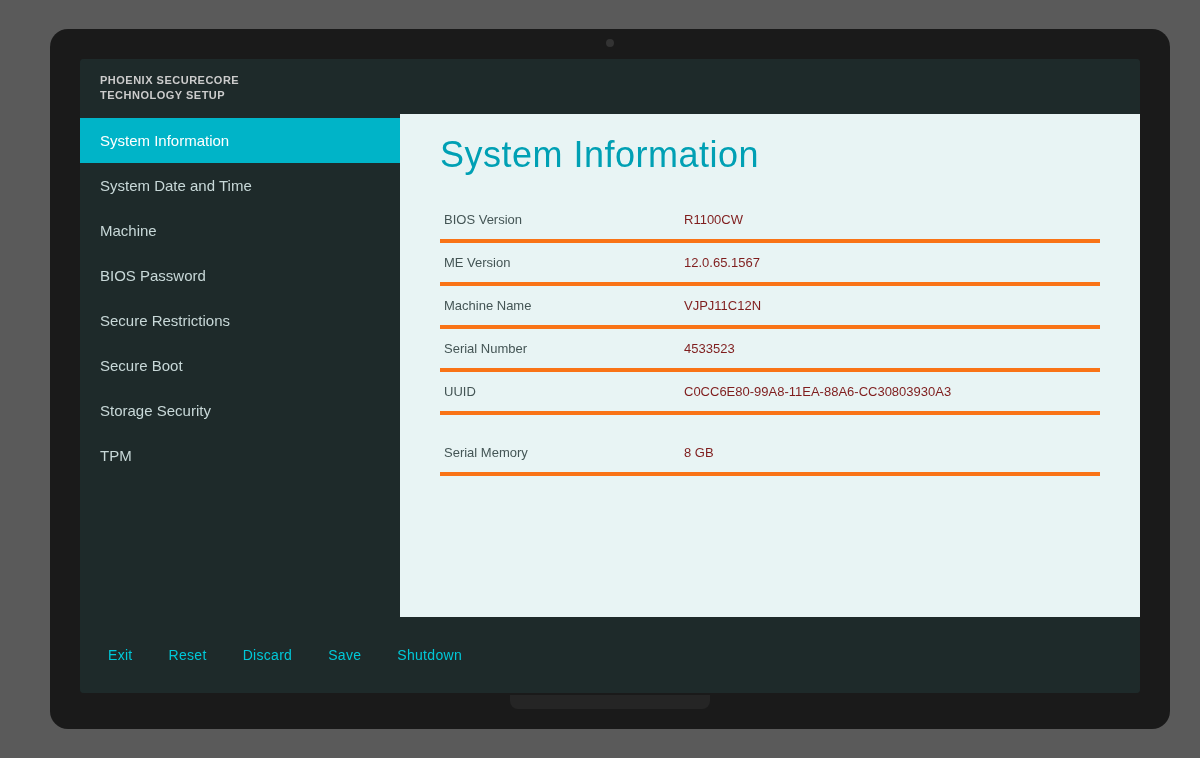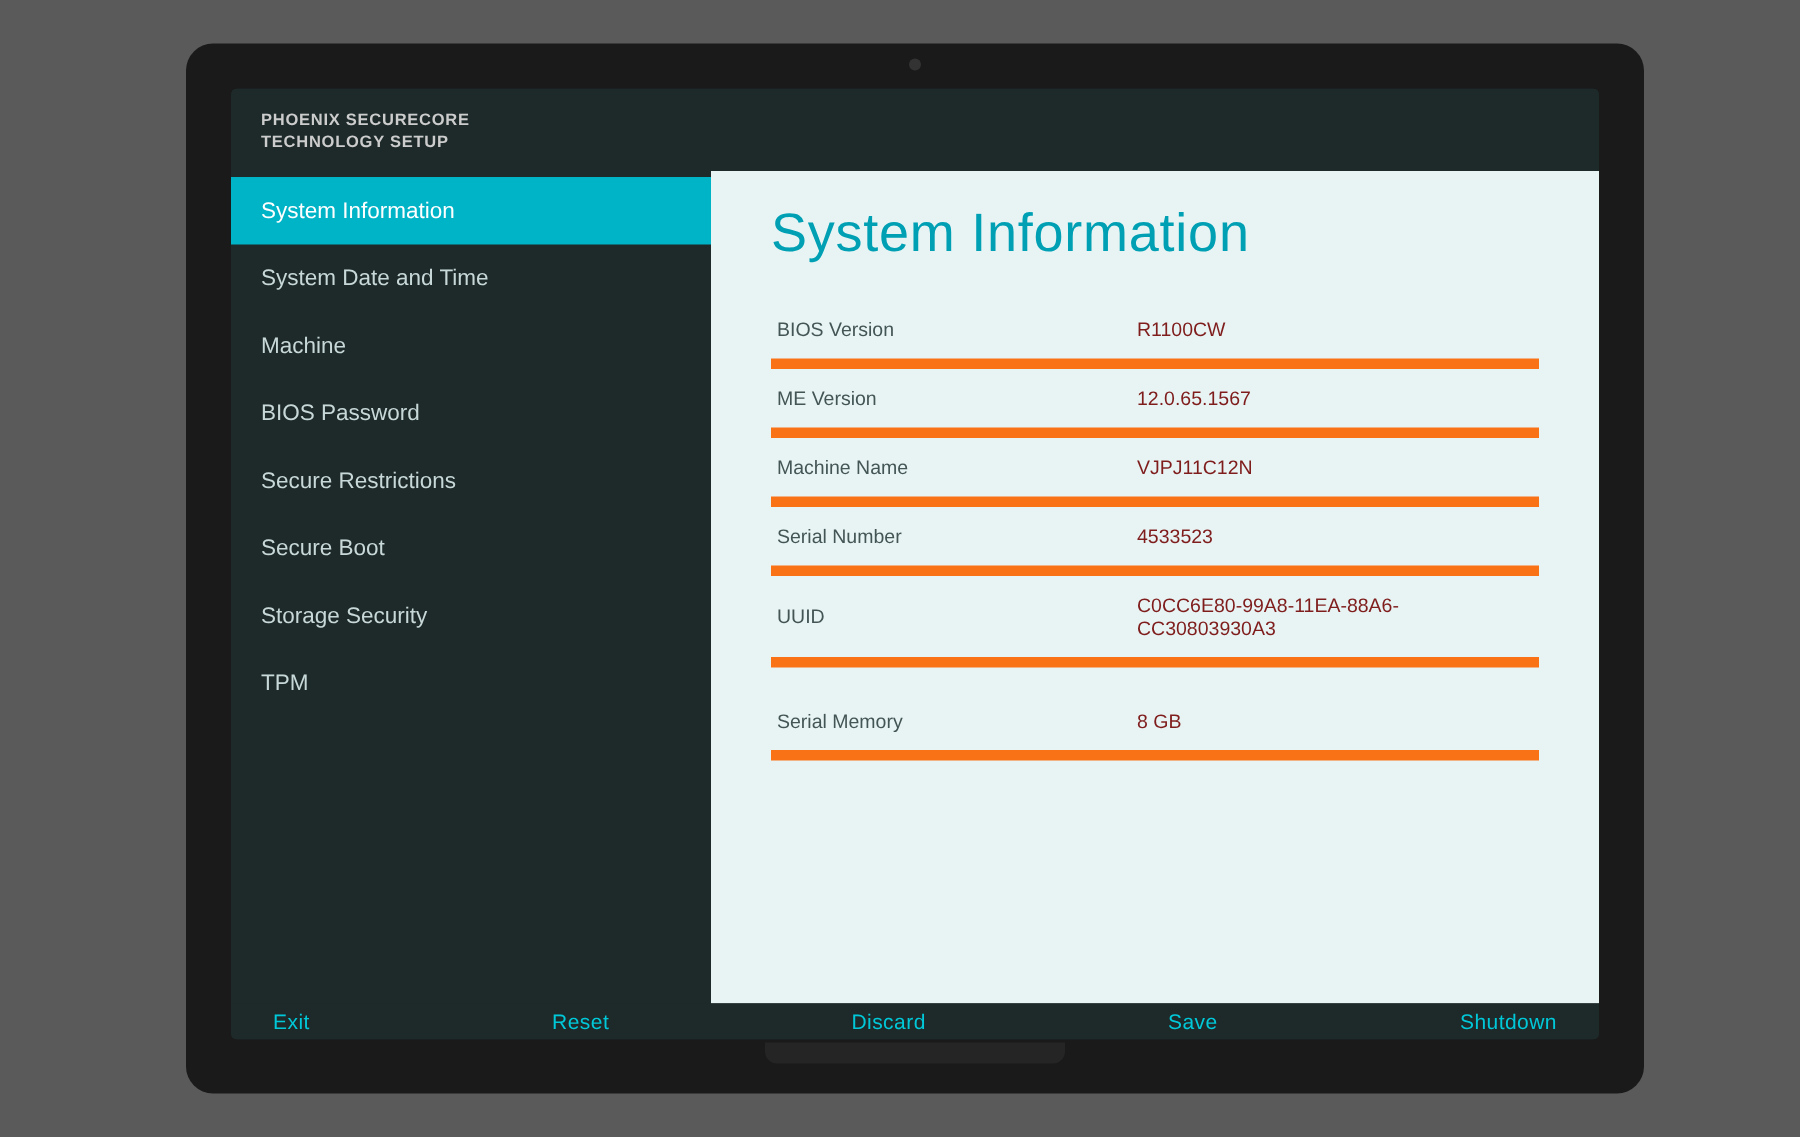--- a/index.html
+++ b/index.html
@@ -13,21 +13,21 @@
       height: 758px;
       background: #5a5a5a;
       display: flex;
       align-items: center;
       justify-content: center;
       font-family: 'Segoe UI', Arial, sans-serif;
       overflow: hidden;
     }
 
     .laptop-outer {
-      width: 972px;
+      width: 1120px;
       height: 700px;
       background: #1a1a1a;
       border-radius: 18px;
       padding: 30px 30px 20px 30px;
       display: flex;
       flex-direction: column;
       align-items: center;
       position: relative;
       margin-left: 20px;
     }
@@ -110,21 +110,21 @@
       margin-bottom: 24px;
       letter-spacing: 0.5px;
     }
 
     .info-table {
       width: 100%;
       border-collapse: collapse;
     }
 
     .info-row {
-      border-bottom: 7px solid #f97316;
+      border-bottom: 4px solid #f97316;
     }
 
     .info-row td {
       padding: 12px 4px;
       font-size: 13px;
     }
 
     .info-label {
       color: #445555;
       width: 240px;
@@ -135,23 +135,23 @@
       font-weight: normal;
     }
 
     .info-spacer {
       height: 20px;
     }
 
     
     .bios-footer {
       background: #1e2a2a;
-      padding: 0 20px;
-      display: flex;
-      justify-content: space-between;
+      padding: 26px 20px;
+      display: flex;
+      justify-content: flex-start;
       gap: 20px;
     }
 
     .footer-btn {
       color: #00c8d8;
       font-size: 14px;
       font-weight: 500;
       cursor: pointer;
       background: none;
       border: none;

